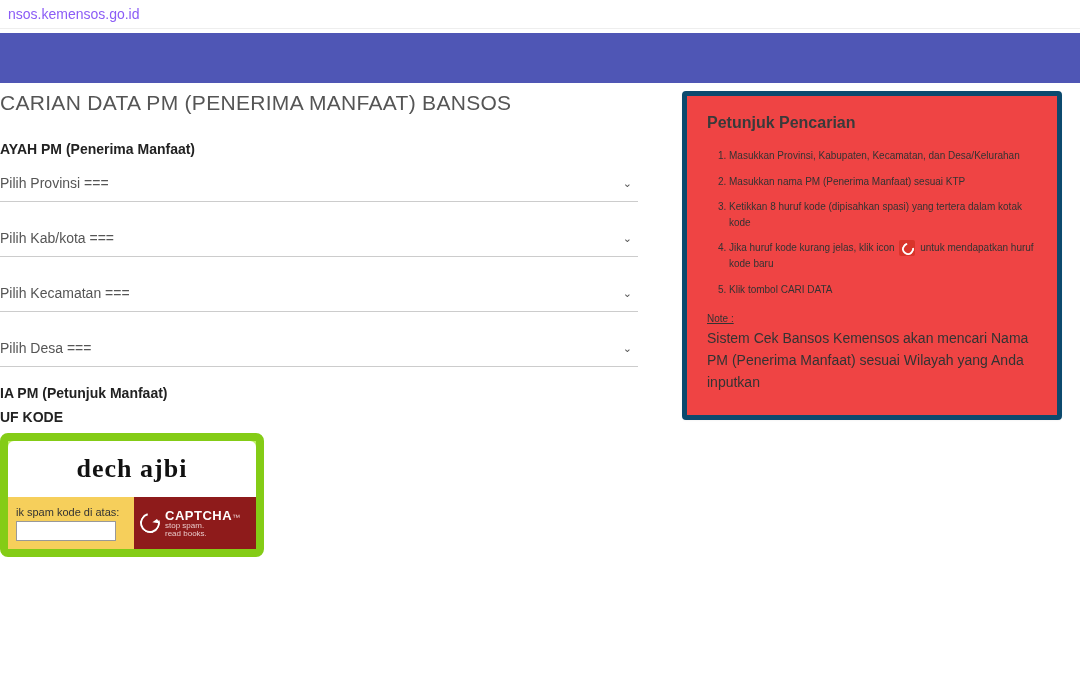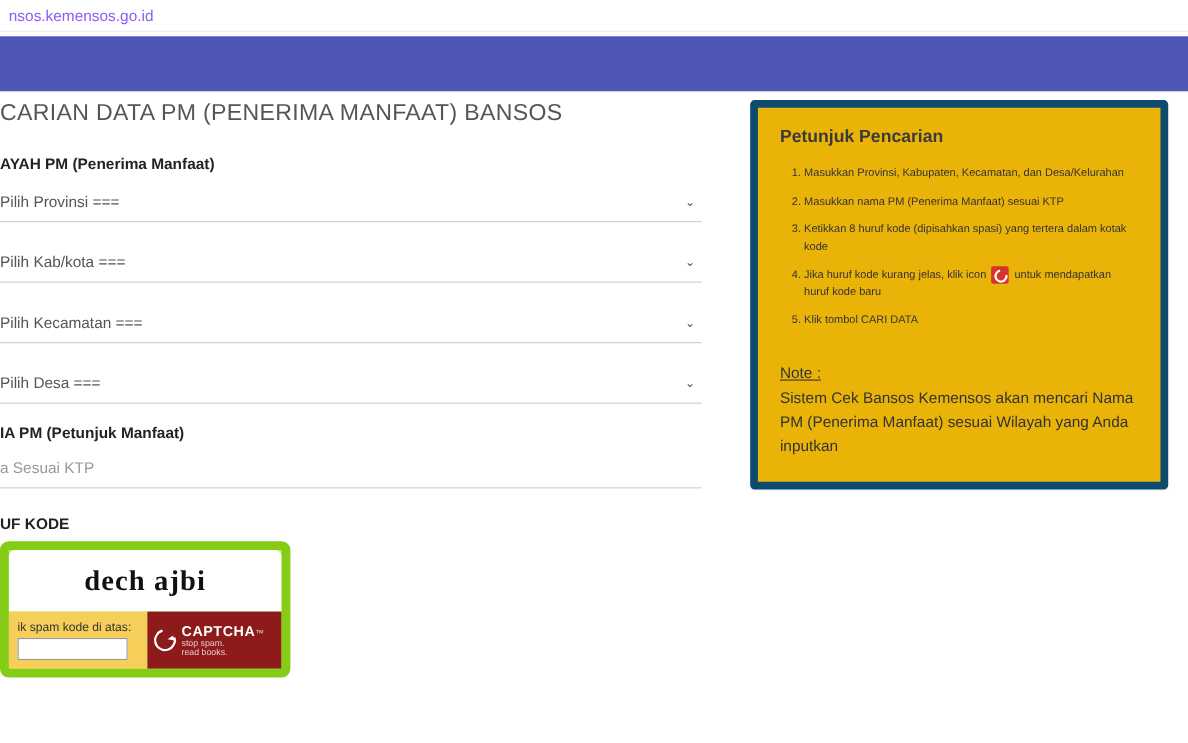--- a/index.html
+++ b/index.html
@@ -1,21 +1,21 @@
 <!DOCTYPE html>
 <html><head>
 <meta charset="utf-8">
 <style>
   * { box-sizing: border-box; margin: 0; padding: 0; }
   body { font-family: 'Segoe UI', Arial, sans-serif; background: #fff; color: #333; width: 1080px; height: 675px; overflow: hidden; }
   .url-bar { padding: 6px 8px; font-size: 14px; color: #8b5cf6; border-bottom: 1px solid #eee; }
   .top-band { height: 50px; background: #4f56b5; margin-top: 4px; }
   .content { display: flex; gap: 24px; padding-top: 8px; }
   .main { flex: 1; padding-left: 0; padding-right: 20px; }
-  .side { width: 380px; background: #eab308; border: 7px solid #0c4a6e; border-radius: 4px; padding: 18px 20px 22px 20px; margin-right: 18px; box-shadow: 0 1px 2px rgba(0,0,0,0.04); align-self: flex-start; }
+  .side { width: 380px; background: #ef4444; border: 5px solid #0c4a6e; border-radius: 4px; padding: 18px 20px 22px 20px; margin-right: 18px; box-shadow: 0 1px 2px rgba(0,0,0,0.04); align-self: flex-start; }
   .page-title { font-size: 21px; font-weight: 400; color: #555; letter-spacing: .3px; margin-bottom: 26px; }
   .section-label { font-size: 14px; font-weight: 700; color: #222; margin-bottom: 8px; }
   .select-row { border-bottom: 1px solid #ccc; padding: 10px 6px 10px 0; display: flex; align-items: center; justify-content: space-between; cursor: pointer; margin-bottom: 18px; }
   .select-text { font-size: 14px; color: #555; }
   .chev { font-size: 11px; color: #555; }
   .name-input { border: none; border-bottom: 1px solid #ccc; padding: 8px 0 10px 0; width: 100%; font-size: 14px; color: #555; outline: none; margin-bottom: 24px; }
   .name-input::placeholder { color: #999; }
   .captcha-wrap { width: 264px; border: 8px solid #84cc16; border-radius: 8px; overflow: hidden; background: #bef264; }
   .captcha-img { background: #fff; border-radius: 6px 6px 0 0; height: 56px; display: flex; align-items: center; justify-content: center; font-family: 'Comic Sans MS', cursive; font-size: 26px; font-weight: 700; color: #111; letter-spacing: 1px; }
   .captcha-bottom { display: flex; align-items: center; height: 52px; }
@@ -25,21 +25,21 @@
   .refresh-ico { width: 20px; height: 20px; border: 2px solid #fff; border-radius: 50%; border-top-color: transparent; transform: rotate(30deg); position: relative; }
   .refresh-ico::after { content: ''; position: absolute; top: -3px; left: 8px; border: 4px solid transparent; border-bottom-color: #fff; transform: rotate(-20deg); }
   .captcha-brand { font-size: 11px; line-height: 1; }
   .captcha-brand .big { font-weight: 700; font-size: 13px; letter-spacing: .5px; }
   .captcha-brand .sm { font-size: 8px; color: #e8c7c7; }
   .side-title { font-size: 16px; font-weight: 600; color: #3a3a3a; margin-bottom: 16px; }
   .side ol { padding-left: 22px; font-size: 10px; color: #333; line-height: 1.55; }
   .side ol li { margin-bottom: 10px; }
   .inline-ico { display: inline-block; width: 16px; height: 16px; background: #d9342b; border-radius: 2px; vertical-align: middle; position: relative; margin: 0 2px; }
   .inline-ico::before { content: ''; position: absolute; top: 3px; left: 3px; width: 8px; height: 8px; border: 2px solid #fff; border-radius: 50%; border-top-color: transparent; transform: rotate(35deg); }
-  .note-head { font-size: 14px; text-decoration: underline; margin-top: 32px; margin-bottom: 4px; }
+  .note-head { font-size: 10px; text-decoration: underline; margin-top: 16px; margin-bottom: 4px; }
   .note-body { font-size: 14px; color: #333; line-height: 1.55; }
 </style>
 </head>
 <body>
 
 <div class="url-bar">nsos.kemensos.go.id</div>
 <div class="top-band"></div>
 
 <div class="content">
   <div class="main">
@@ -61,21 +61,20 @@
       <span class="select-text">Pilih Kecamatan ===</span>
       <span class="chev">⌄</span>
     </div>
 
     <div class="select-row">
       <span class="select-text">Pilih Desa ===</span>
       <span class="chev">⌄</span>
     </div>
 
     <div class="section-label">IA PM (Petunjuk Manfaat)</div>
-    <input class="name-input" placeholder="a Sesuai KTP" style="">
 
     <div class="section-label">UF KODE</div>
 
     <div class="captcha-wrap">
       <div class="captcha-img">dech  ajbi</div>
       <div class="captcha-bottom">
         <div class="captcha-left">
           <span>ik spam kode di atas:</span>
           <input type="text" style="">
         </div>

